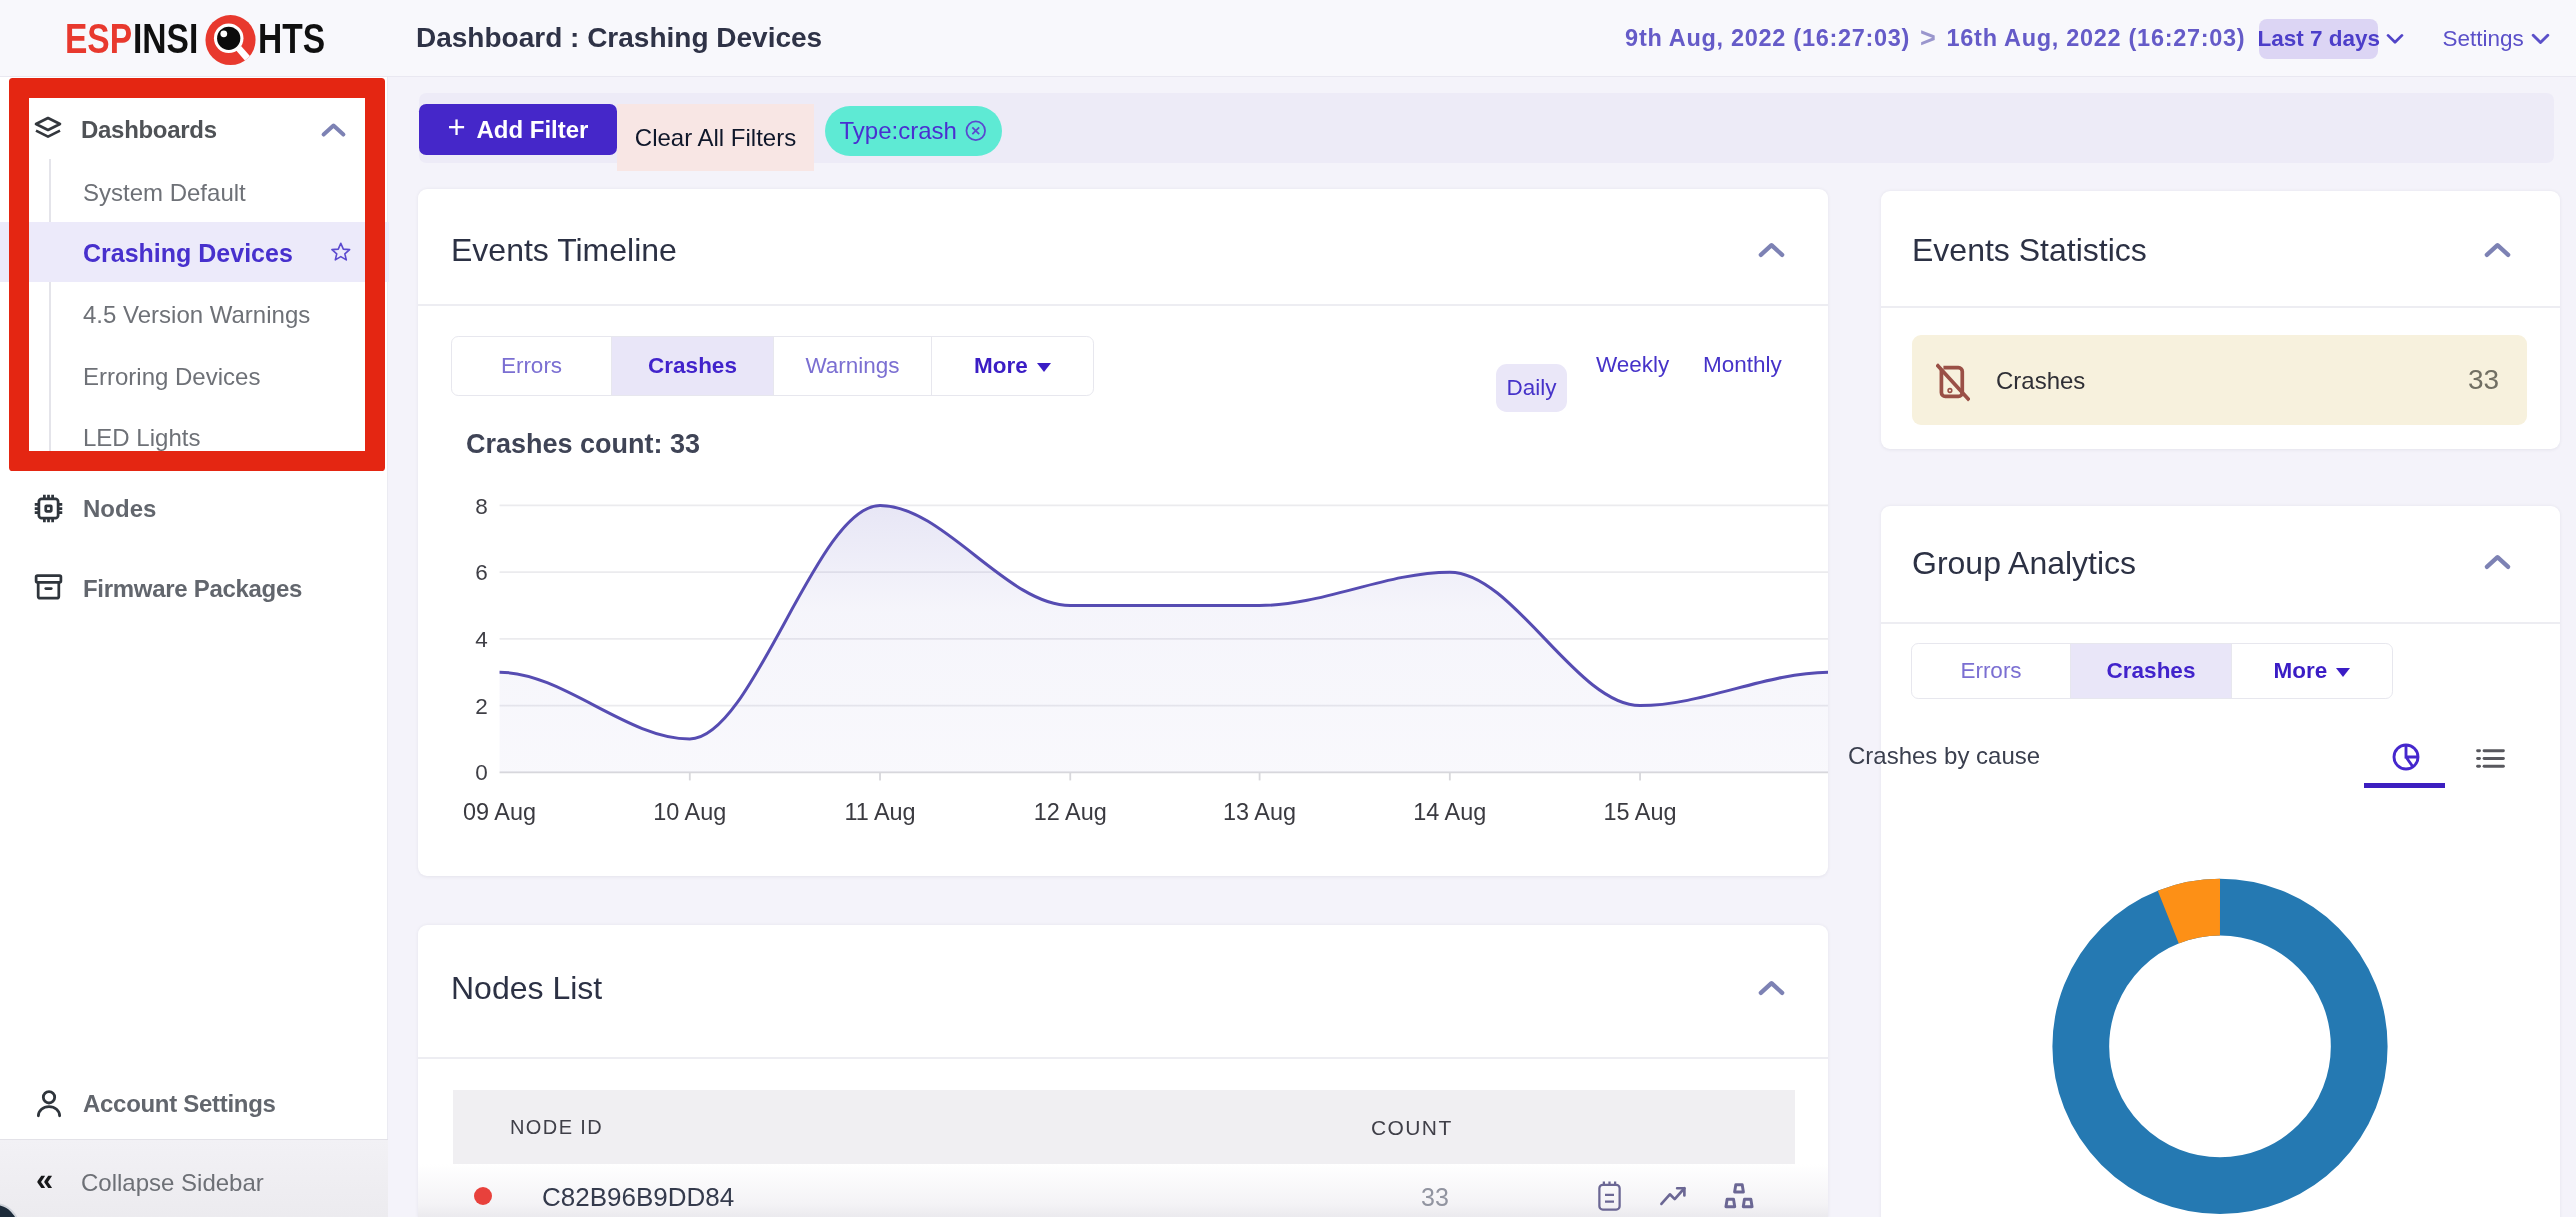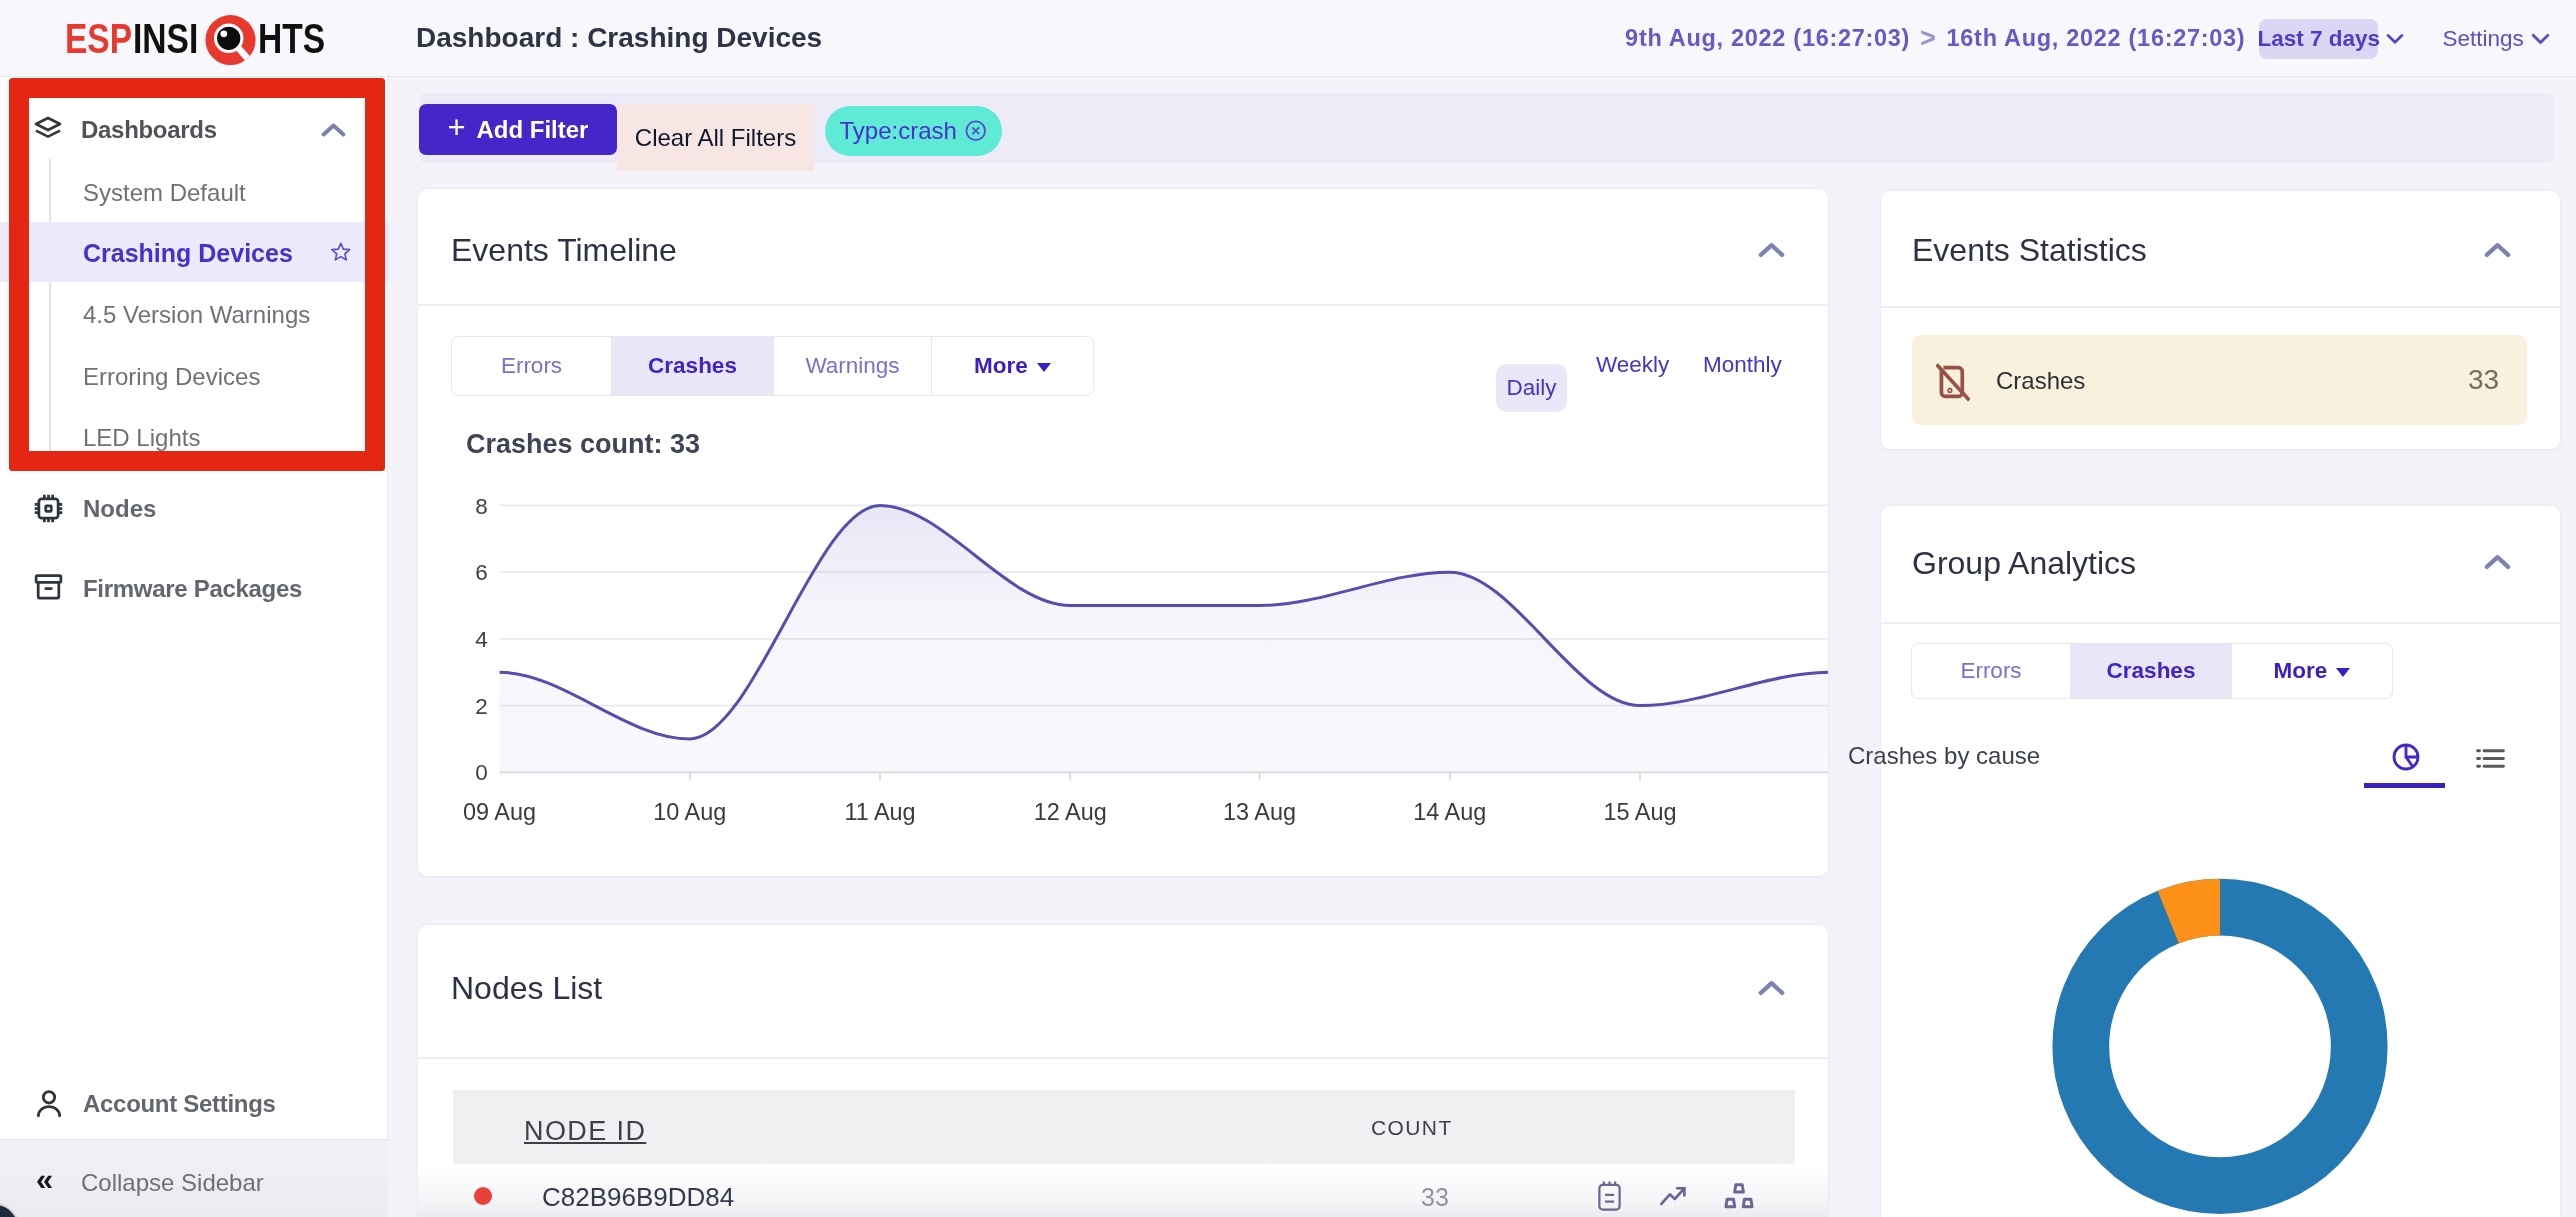--- a/index.html
+++ b/index.html
@@ -182,21 +182,21 @@
   </g>
 </svg>
 
 <div class="card" style="left:418px;top:925px;width:1410px;height:292px;border-bottom-left-radius:0;border-bottom-right-radius:0;"></div>
 <div class="abs ctitle" style="left:451px;top:970px;">Nodes List</div>
 <svg class="abs chev" style="left:1757px;top:978px;" width="29" height="20" viewBox="0 0 30 20">
     <polyline points="4,15 15,5 26,15"></polyline>
   </svg>
 <div class="abs" style="left:418px;top:1057px;width:1410px;height:1.8px;background:#ededf2;"></div>
 <div class="abs" style="left:453px;top:1090px;width:1342px;height:75px;background:#f0eff2;"></div>
-<div class="abs" style="left:524px;top:1116px;font-size:27px;letter-spacing:1.4px;color:#3f3f48;text-decoration:underline;">NODE ID</div>
+<div class="abs" style="left:510px;top:1116px;font-size:20px;letter-spacing:1.4px;color:#3f3f48;">NODE ID</div>
 <div class="abs" style="left:1371px;top:1116px;font-size:21px;letter-spacing:1.4px;color:#3f3f48;">COUNT</div>
 <div class="abs" style="left:418px;top:1164px;width:1410px;height:53px;background:linear-gradient(180deg,#ffffff 0%,#f4f3f6 75%,#ebeaee 100%);"></div>
 <div class="abs" style="left:474px;top:1187px;width:18px;height:18px;border-radius:50%;background:#e8413c;"></div>
 <div class="abs" style="left:542px;top:1182px;font-size:26px;color:#343a4c;">C82B96B9DD84</div>
 <div class="abs" style="left:1421px;top:1183px;font-size:25px;color:#9194a0;">33</div>
 
 <svg class="abs" style="left:1596px;top:1180px;" width="27" height="32" viewBox="0 0 24 28">
     <g fill="none" stroke="#6b6794" stroke-width="2">
       <rect x="3" y="4" width="18" height="22" rx="3"></rect>
       <path d="M7 4V1 M12 4V1 M17 4V1"></path>

